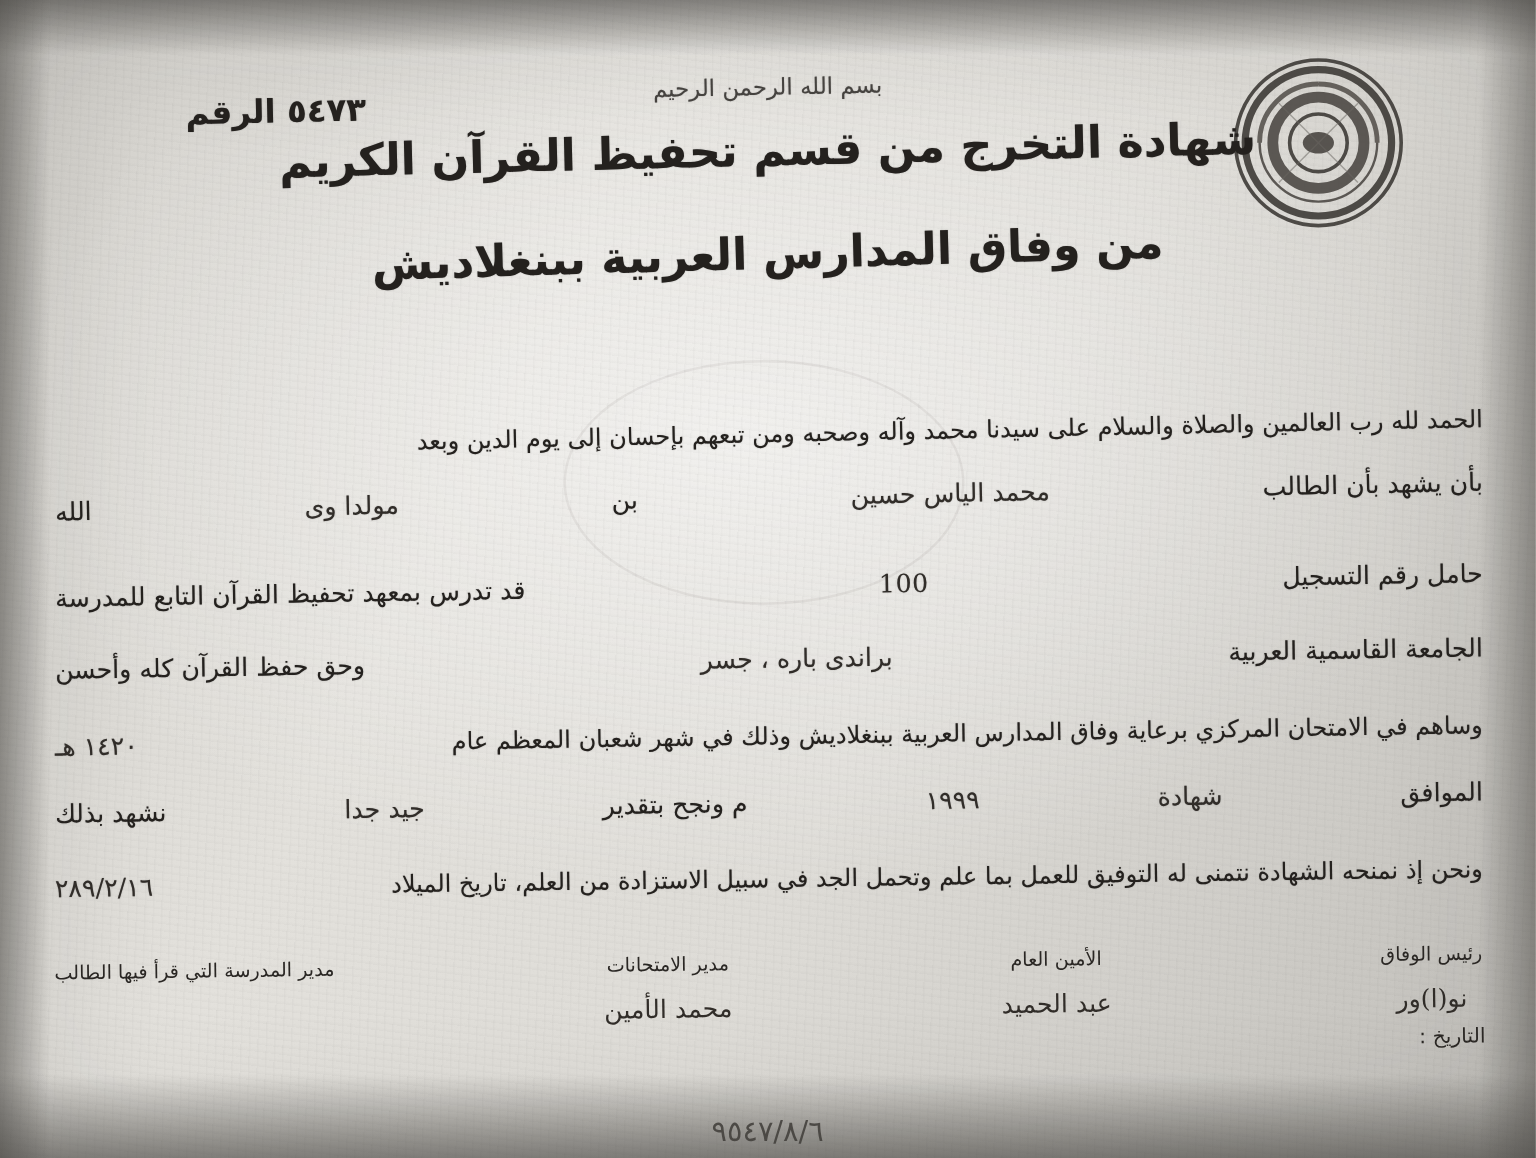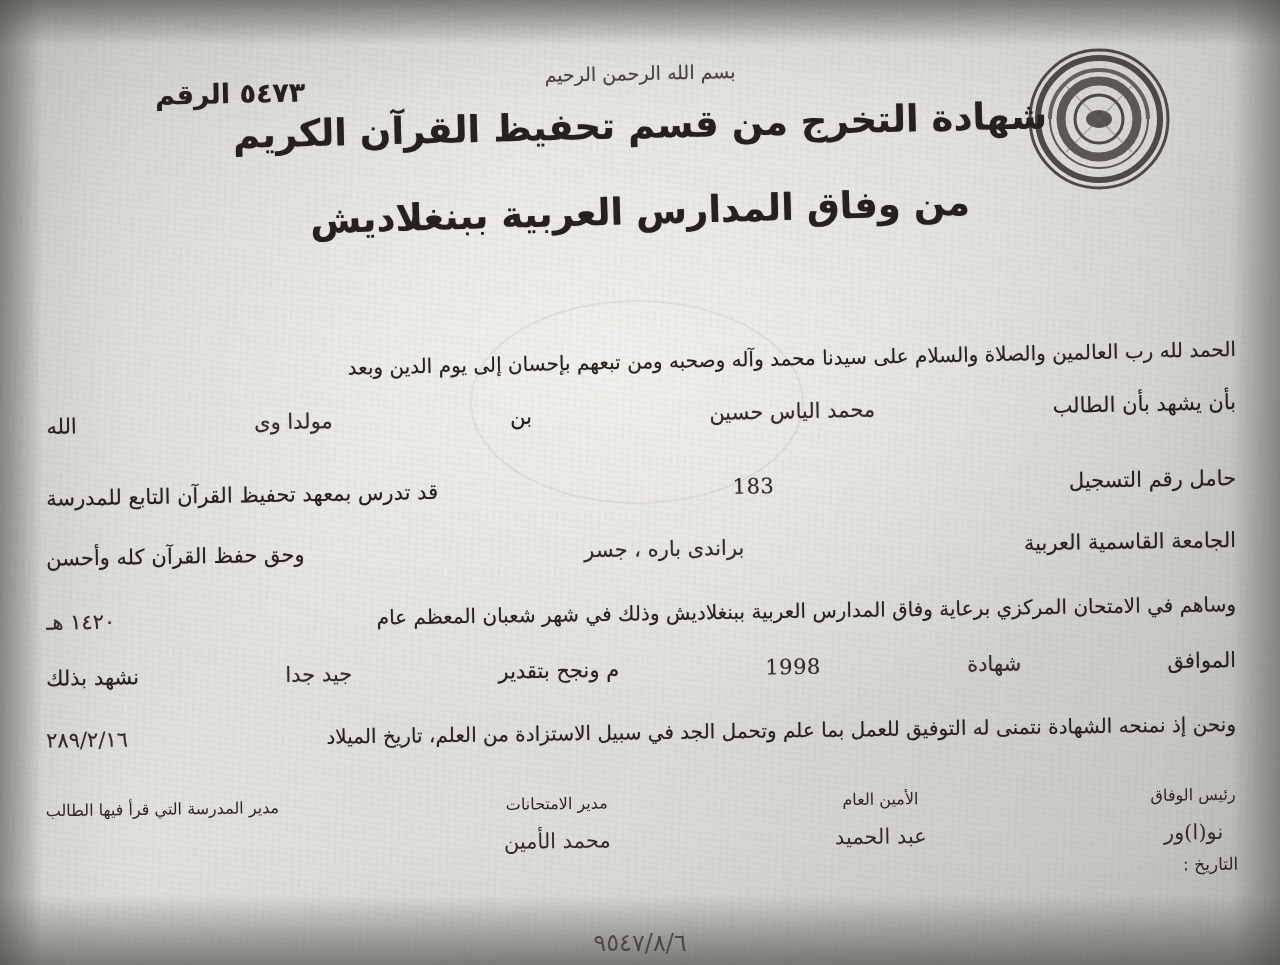--- a/index.html
+++ b/index.html
@@ -239,21 +239,21 @@
         <span class="hand">محمد الياس حسين</span>
         <span>بن</span>
         <span class="hand">مولدا وى</span>
         <span>الله</span>
       </span>
     </div>
 
     <div class="ln body-line l3">
       <span class="row">
         <span>حامل رقم التسجيل</span>
-        <span class="hand">183</span>
+        <span class="hand">100</span>
         <span>قد تدرس بمعهد تحفيظ القرآن التابع للمدرسة</span>
       </span>
     </div>
 
     <div class="ln body-line l4">
       <span class="row">
         <span>الجامعة القاسمية العربية</span>
         <span class="hand">براندى باره ، جسر</span>
         <span>وحق حفظ القرآن كله وأحسن</span>
       </span>
@@ -263,21 +263,21 @@
       <span class="row">
         <span>وساهم في الامتحان المركزي برعاية وفاق المدارس العربية ببنغلاديش وذلك في شهر شعبان المعظم عام</span>
         <span class="hand">١٤٢٠ هـ</span>
       </span>
     </div>
 
     <div class="ln body-line l6">
       <span class="row">
         <span>الموافق</span>
         <span class="hand">شهادة</span>
-        <span class="hand">1998</span>
+        <span class="hand">١٩٩٩</span>
         <span>م ونجح بتقدير</span>
         <span class="hand">جيد جدا</span>
         <span>نشهد بذلك</span>
       </span>
     </div>
 
     <div class="ln body-line l7">
       <span class="row">
         <span>ونحن إذ نمنحه الشهادة نتمنى له التوفيق للعمل بما علم وتحمل الجد في سبيل الاستزادة من العلم، تاريخ الميلاد</span>
         <span class="hand">٢٨٩/٢/١٦</span>

